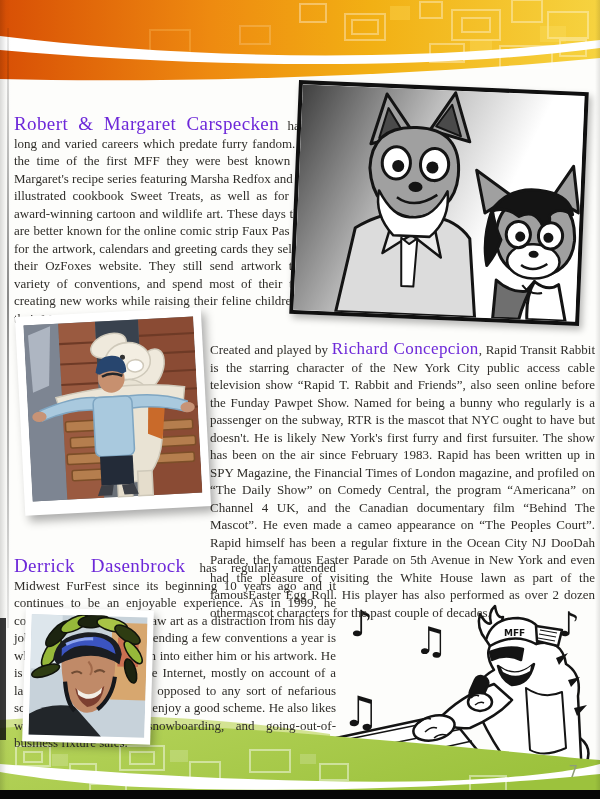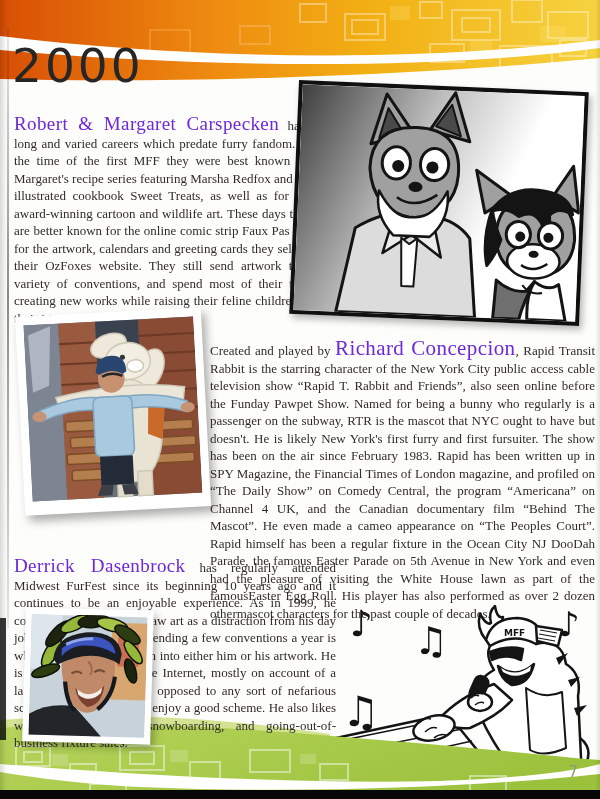--- a/index.html
+++ b/index.html
@@ -20,21 +20,21 @@
   .year{
     position:absolute;left:12px;top:38px;z-index:2;
     font-family:"DejaVu Sans", sans-serif;font-size:47px;letter-spacing:3px;
     color:#262626;font-weight:400;
   }
   
   .txt{position:absolute;z-index:3;font-size:13px;line-height:17.5px;text-align:justify;}
   .txt .goh-name{font-size:19px;letter-spacing:.4px;color:#6d28d9;}
   #sec-carspecken{left:14px;top:102px;width:298px;}
   #sec-concepcion{left:210px;top:327px;width:385px;}
-  #sec-concepcion .goh-name{font-size:21px;}
+  #sec-concepcion .goh-name{font-size:17px;}
   #sec-dasenbrock{left:14px;top:557px;width:322px;}
   
   .fig{position:absolute;z-index:3;background:#fff;}
   #fig-foxes{
     left:294px;top:86px;width:282px;height:226px;border:4px solid #101010;
     transform:rotate(2.4deg);box-shadow:3px 4px 7px rgba(0,0,0,.28);
   }
   #fig-rabbit{
     left:20px;top:312px;width:170px;height:178px;padding:8px 8px 13px 8px;
     transform:rotate(-3deg);box-shadow:4px 6px 10px rgba(0,0,0,.32);
@@ -97,21 +97,20 @@
       <rect x="150" y="30" width="40" height="22" stroke="rgba(255,210,120,0.25)"></rect>
     </g>
     <g fill="rgba(255,230,120,0.25)">
       <rect x="390" y="6" width="20" height="14"></rect>
       <rect x="470" y="40" width="22" height="14"></rect>
       <rect x="540" y="26" width="26" height="16"></rect>
     </g>
     <path d="M0,36 C180,58 400,64 600,40 L600,48 C420,72 180,66 0,50 Z" fill="#ffffff"></path>
   </svg>
 
-  <div class="year">2000</div>
 
   <p class="txt" id="sec-carspecken"><span class="goh-name">Robert &amp; Margaret Carspecken</span><span> have long and varied careers which predate furry fandom. At the time of the first MFF they were best known for Margaret's recipe series featuring Marsha Redfox and the illustrated cookbook Sweet Treats, as well as for her award-winning cartoon and wildlife art. These days they are better known for the online comic strip Faux Pas and for the artwork, calendars and greeting cards they sell on their OzFoxes website. They still send artwork to a variety of conventions, and spend most of their time creating new works while raising their feline children in their Missouri Ozarks home.</span></p>
 
   <div class="fig" id="fig-foxes">
     <svg viewBox="0 0 280 224">
       <defs>
         <linearGradient id="fxg" x1="0" y1="0" x2="1" y2="0.35">
           <stop offset="0" stop-color="#3f3f3f"></stop>
           <stop offset="0.45" stop-color="#bdbdbd"></stop>
           <stop offset="0.8" stop-color="#ffffff"></stop>

